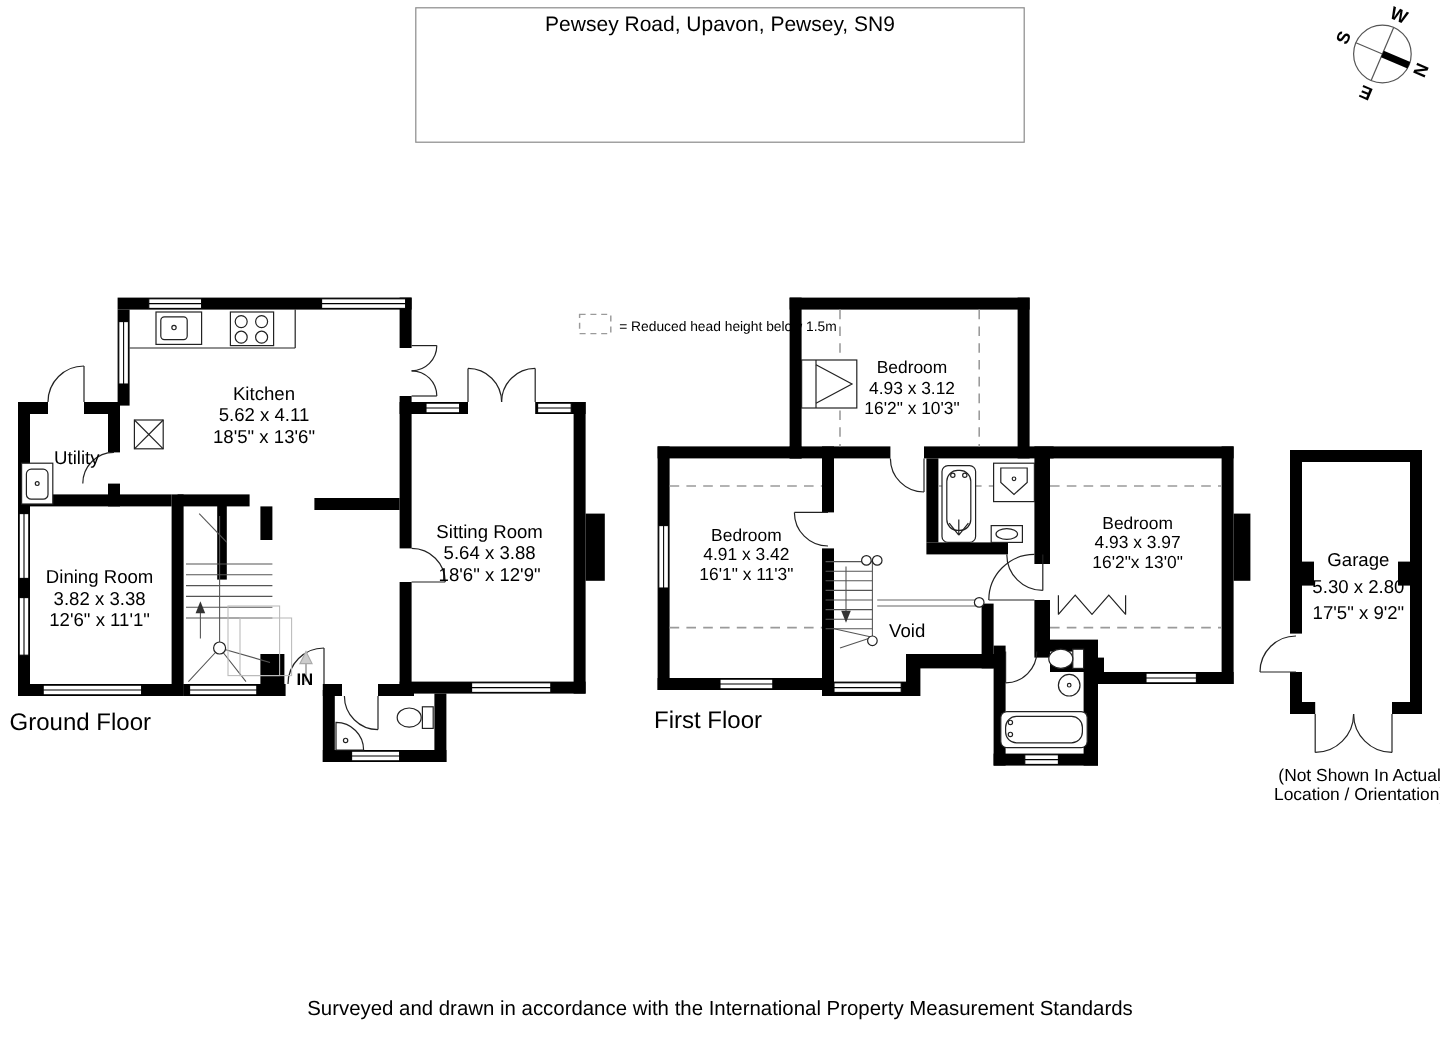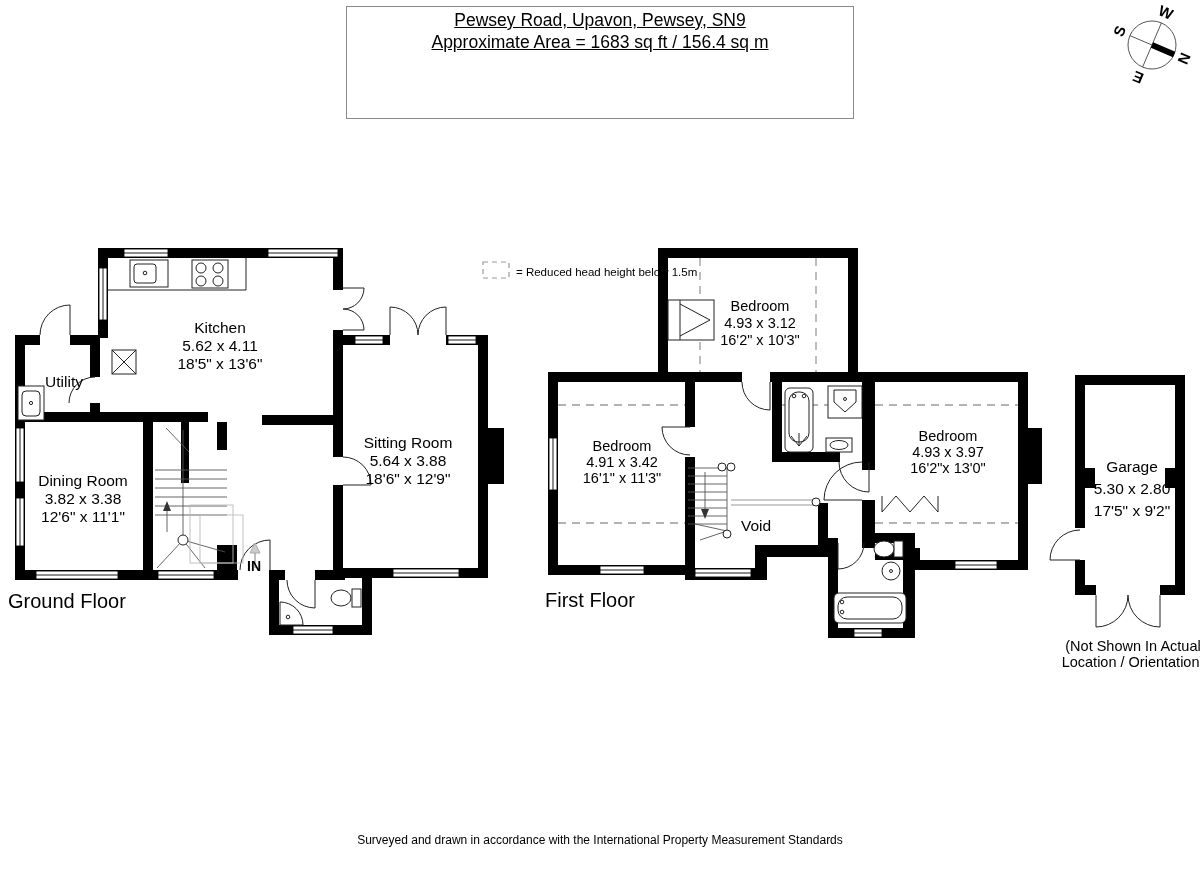--- a/index.html
+++ b/index.html
@@ -1,22 +1,22 @@
 <!DOCTYPE html>
 <html><head>
 <meta charset="utf-8">
 <style>
   html,body{margin:0;padding:0;background:#fff;}
   #page{position:relative;width:1200px;height:872px;background:#fff;overflow:hidden;
         font-family:"Liberation Sans",sans-serif;color:#111;}
   #title-box{position:absolute;left:346px;top:6px;width:508px;height:113px;
              border:1px solid #8a8a8a;text-align:center;font-size:17.5px;line-height:22.2px;
-             padding-top:2px;box-sizing:border-box;color:#000;text-decoration:underline;}
+             padding-top:2px;box-sizing:border-box;color:#000;}
   #footer{position:absolute;left:0;top:830px;width:1200px;text-align:center;
-          font-size:12px;line-height:21px;color:#000;}
+          font-size:17px;line-height:21px;color:#000;}
   svg{position:absolute;left:0;top:0;}
   .w{fill:#000;stroke:none;}
   .win{fill:#fff;stroke:#000;stroke-width:0.9;}
   .wline{stroke:#000;stroke-width:0.9;}
   .thin{stroke:#222;stroke-width:1;fill:none;}
   .arc{stroke:#222;stroke-width:1;fill:none;}
   .fix{stroke:#222;stroke-width:1;fill:#fff;}
   .dash{stroke:#9a9a9a;stroke-width:1.3;fill:none;stroke-dasharray:8 6;}
   .stair{stroke:#555;stroke-width:0.9;fill:none;}
   .guide{stroke:#bbb;stroke-width:0.9;fill:none;}
@@ -30,21 +30,20 @@
   .in-t{font-size:14px;font-weight:bold;}
   .compass-l{font-size:15px;font-weight:bold;}
 </style>
 </head>
 <body>
 
 <div id="page">
 
   <div id="title-box">
     <div>Pewsey Road, Upavon, Pewsey, SN9</div>
-    <div>Approximate Area = 1683 sq ft / 156.4 sq m</div>
   </div>
 
   <svg width="1200" height="872" viewBox="0 0 1200 872">
 
     <g>
       <circle cx="1152" cy="45" r="24" fill="none" stroke="#555" stroke-width="1"></circle>
       <line x1="1129.9" y1="35.6" x2="1174.1" y2="54.4" stroke="#555" stroke-width="1"></line>
       <line x1="1142.6" y1="67.1" x2="1161.4" y2="22.9" stroke="#555" stroke-width="1"></line>
       <line x1="1152" y1="45" x2="1174.1" y2="54.4" stroke="#000" stroke-width="6"></line>
       <text class="compass-l" x="1183" y="58" text-anchor="middle" dominant-baseline="middle" transform="rotate(113 1183 58)">N</text>

